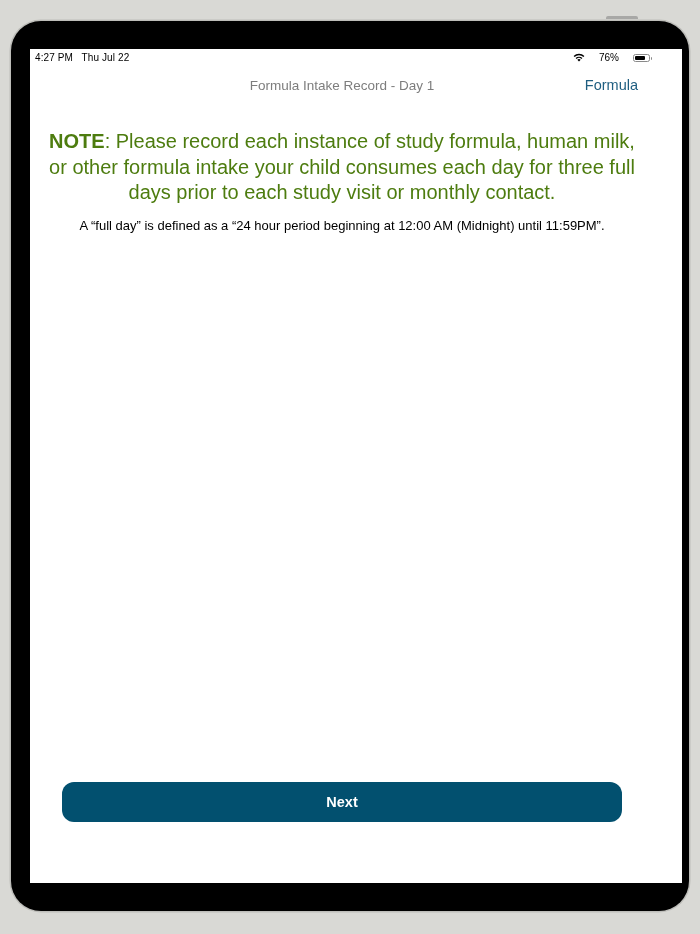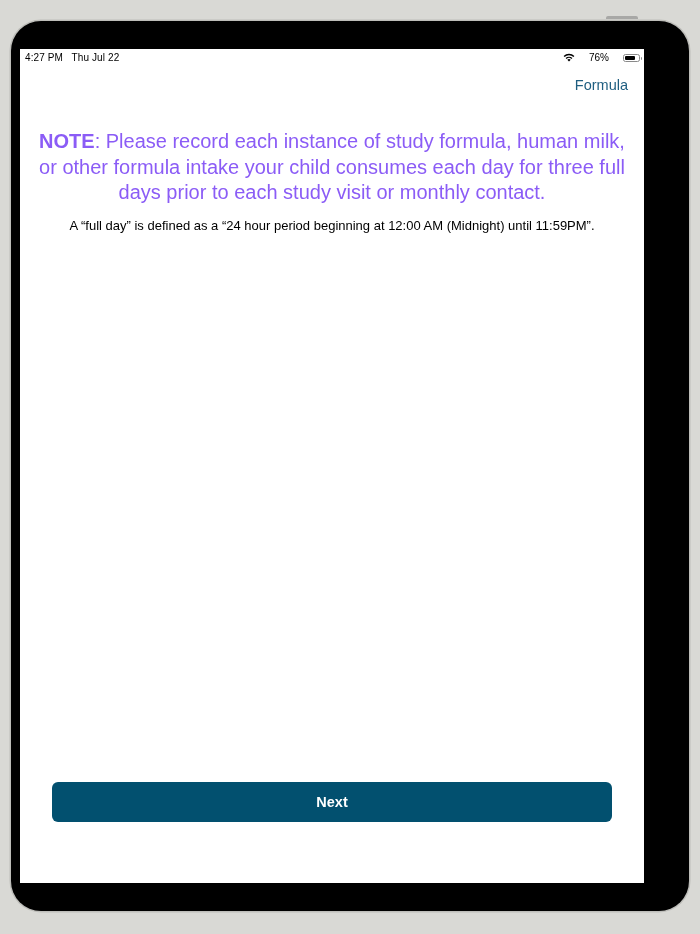--- a/index.html
+++ b/index.html
@@ -25,26 +25,27 @@
       position: absolute;
       left: 606px;
       top: 16px;
       width: 32px;
       height: 3px;
       background: #a8a8a6;
       border-radius: 2px 2px 0 0;
     }
     .screen {
       position: absolute;
-      left: 20px;
+      left: 30px;
       top: 49px;
       width: 624px;
       height: 834px;
       background: #ffffff;
       overflow: hidden;
+      padding-left: 28px;
     }
     .status-bar {
       position: absolute;
       left: 0;
       top: 0;
       width: 624px;
       height: 18px;
       font-size: 10px;
       color: #000;
     }
@@ -119,39 +120,39 @@
       left: 0;
       top: 80px;
       width: 624px;
       text-align: center;
     }
     .note {
       margin: 0 auto;
       width: 600px;
       font-size: 20px;
       line-height: 25.5px;
-      color: #8b5cf6;
+      color: #4d7c0f;
     }
     .note b { font-weight: bold; }
     .definition {
       margin: 11px auto 17px;
       width: 560px;
       font-size: 13px;
       line-height: 17px;
       color: #000;
     }
     .next-button {
       position: absolute;
       left: 32px;
       top: 733px;
       width: 560px;
       height: 40px;
       background: #02506f;
       border: none;
-      border-radius: 6px;
+      border-radius: 12px;
       color: #ffffff;
       font-size: 14.5px;
       font-weight: bold;
       font-family: "Liberation Sans", "DejaVu Sans", sans-serif;
       cursor: pointer;
     }
   </style>
 </head>
 <body>
 
@@ -175,20 +176,21 @@
       </span>
       <span>76%</span>
       <span class="battery-icon">
         <span class="battery-fill" style="display:block;width:76%;"></span>
         <span class="battery-tip"></span>
       </span>
     </div>
   </div>
 
   <div class="nav-bar">
+    <div class="nav-title">Formula Intake Record - Day 1</div>
     <button class="nav-cancel">Formula</button>
   </div>
 
   <div class="content">
     <p class="note"><b>NOTE</b><span>: Please record each instance of study formula, human milk, or other formula intake your child consumes each day for three full days prior to each study visit or monthly contact.</span></p>
     <p class="definition">A “full day” is defined as a “24 hour period beginning at 12:00 AM (Midnight) until 11:59PM”.</p>
   </div>
 
   <button class="next-button">Next</button>
 

